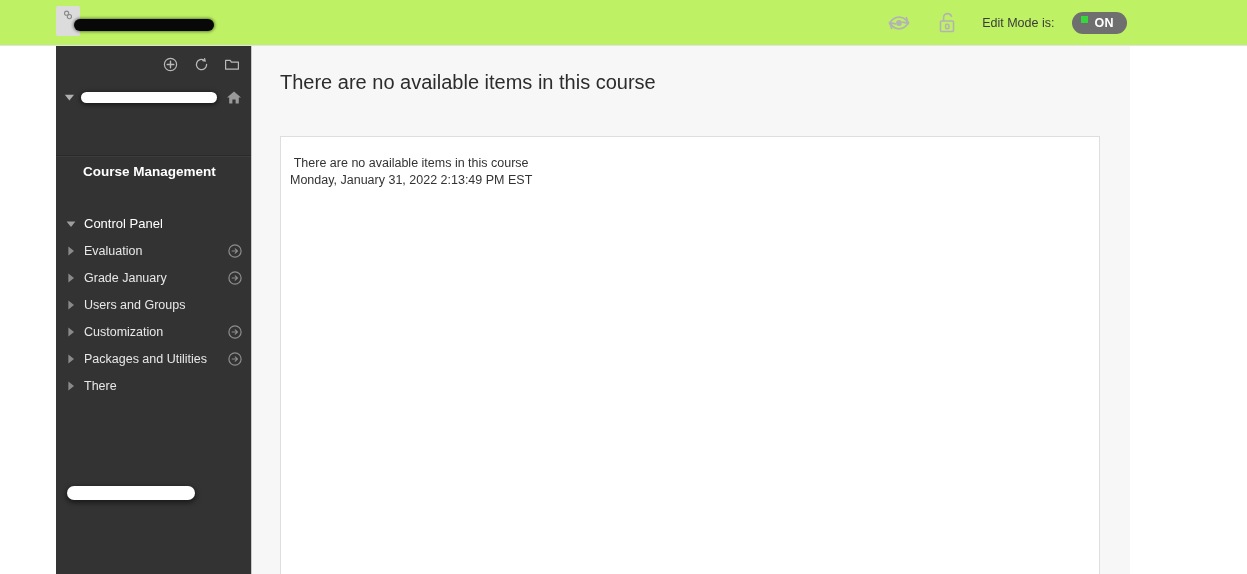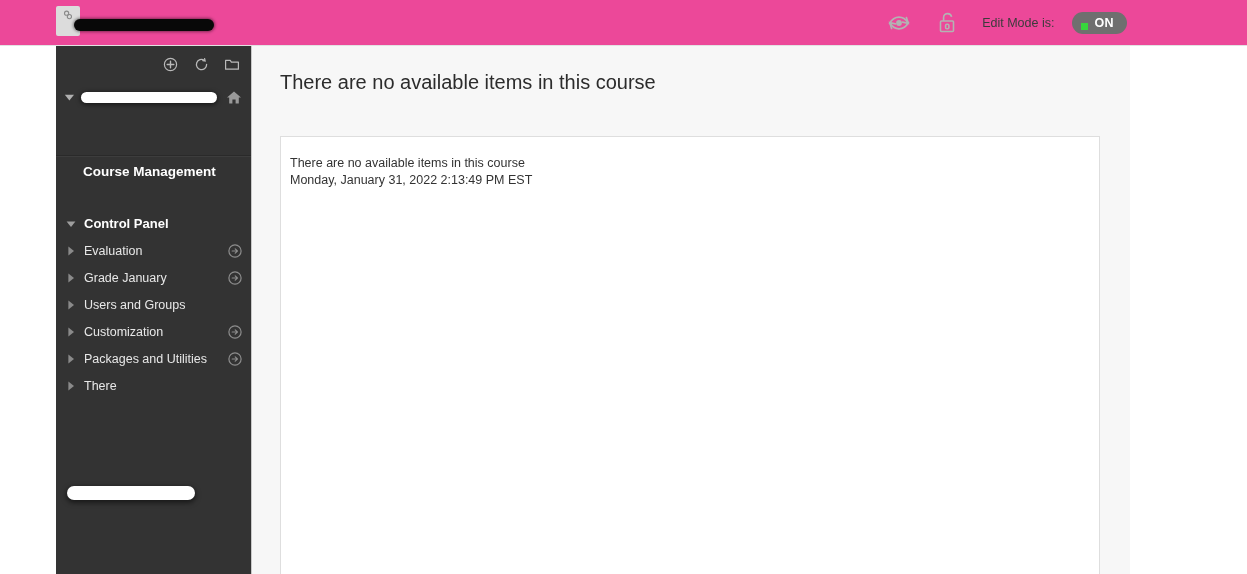--- a/index.html
+++ b/index.html
@@ -14,21 +14,21 @@
     overflow: hidden;
     position: relative;
   }
 
   
   #topbar {
     position: absolute;
     left: 0; top: 0;
     width: 1247px;
     height: 46px;
-    background: #ec4899;
+    background: #bef264;
     border-bottom: 1px solid #e2e2e2;
     box-sizing: border-box;
   }
   #brand-area {
     position: absolute;
     left: 56px; top: 6px;
     display: flex;
     align-items: center;
   }
   #broken-image-icon {
@@ -66,21 +66,21 @@
     cursor: pointer;
   }
   #edit-mode-label {
     font-size: 12.5px;
     color: #3b3b3b;
     margin-left: 2px;
     white-space: nowrap;
   }
   #edit-mode-toggle {
     display: inline-flex;
-    align-items: flex-end;
+    align-items: flex-start;
     gap: 6px;
     background: #6f6f6f;
     border-radius: 12px;
     padding: 4px 13px 4px 9px;
     cursor: pointer;
   }
   #edit-mode-dot {
     width: 7px; height: 7px;
     background: #36d63c;
     display: inline-block;
@@ -188,21 +188,21 @@
     justify-content: center;
   }
   .nav-label {
     color: #e8e8e8;
     font-size: 12.5px;
     margin-left: 6px;
     white-space: nowrap;
     flex: 1 1 auto;
   }
   .nav-item.level0 .nav-label {
-    font-weight: bold;
+    font-weight: normal;
     color: #ffffff;
     font-size: 13px;
   }
   .nav-go {
     width: 16px;
     flex: 0 0 16px;
     display: flex;
     align-items: center;
     justify-content: center;
   }
@@ -224,20 +224,21 @@
   }
 
   
   #content-area {
     position: absolute;
     left: 252px; top: 46px;
     width: 878px;
     height: 528px;
     background: #f7f7f7;
     box-sizing: border-box;
+    text-align: center;
   }
   #page-title {
     position: absolute;
     left: 28px; top: 25px;
     font-size: 20px;
     color: #2c2c2c;
     font-weight: normal;
     white-space: nowrap;
   }
   #content-panel {

